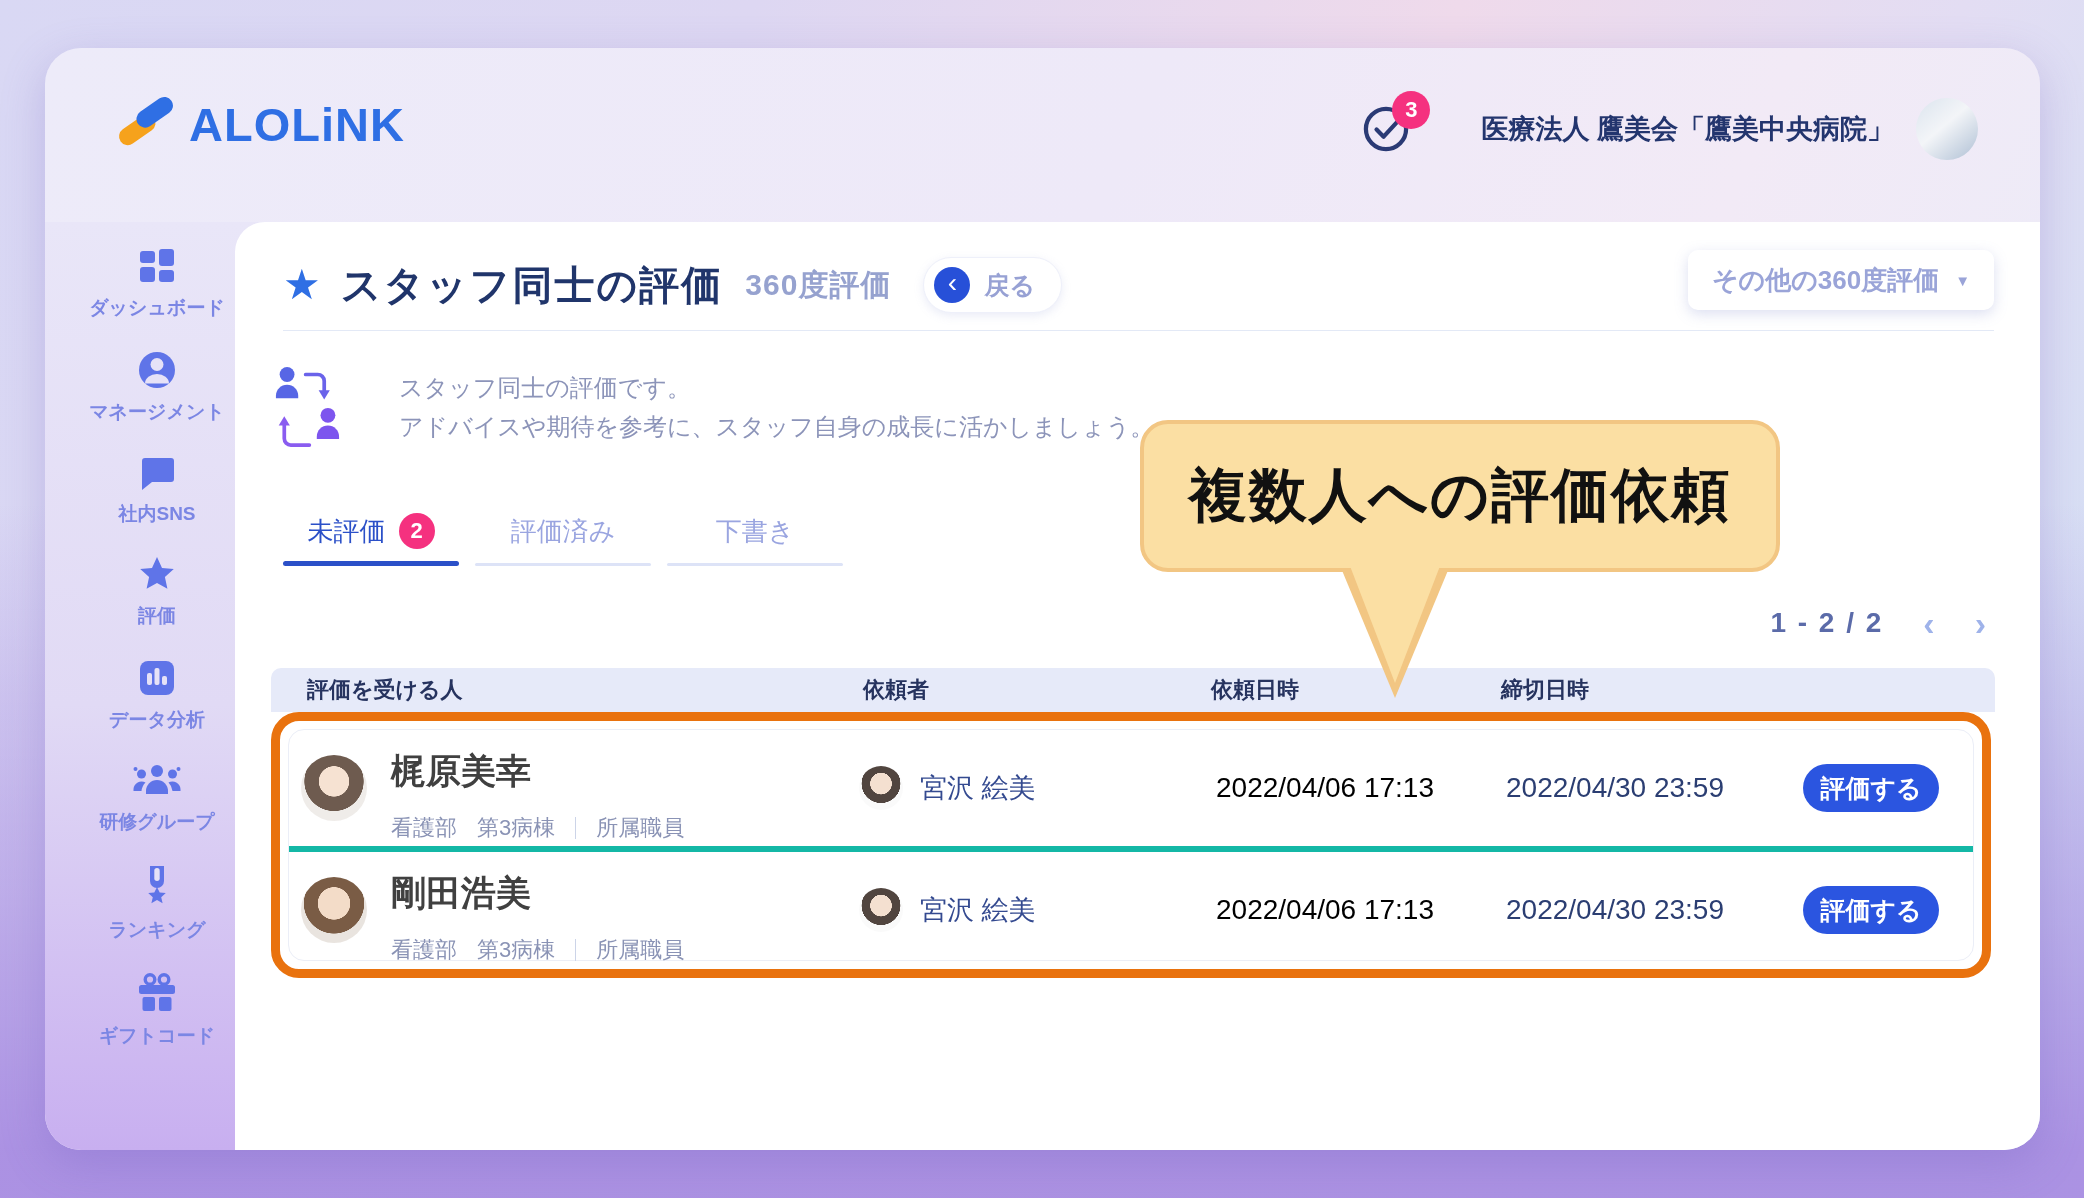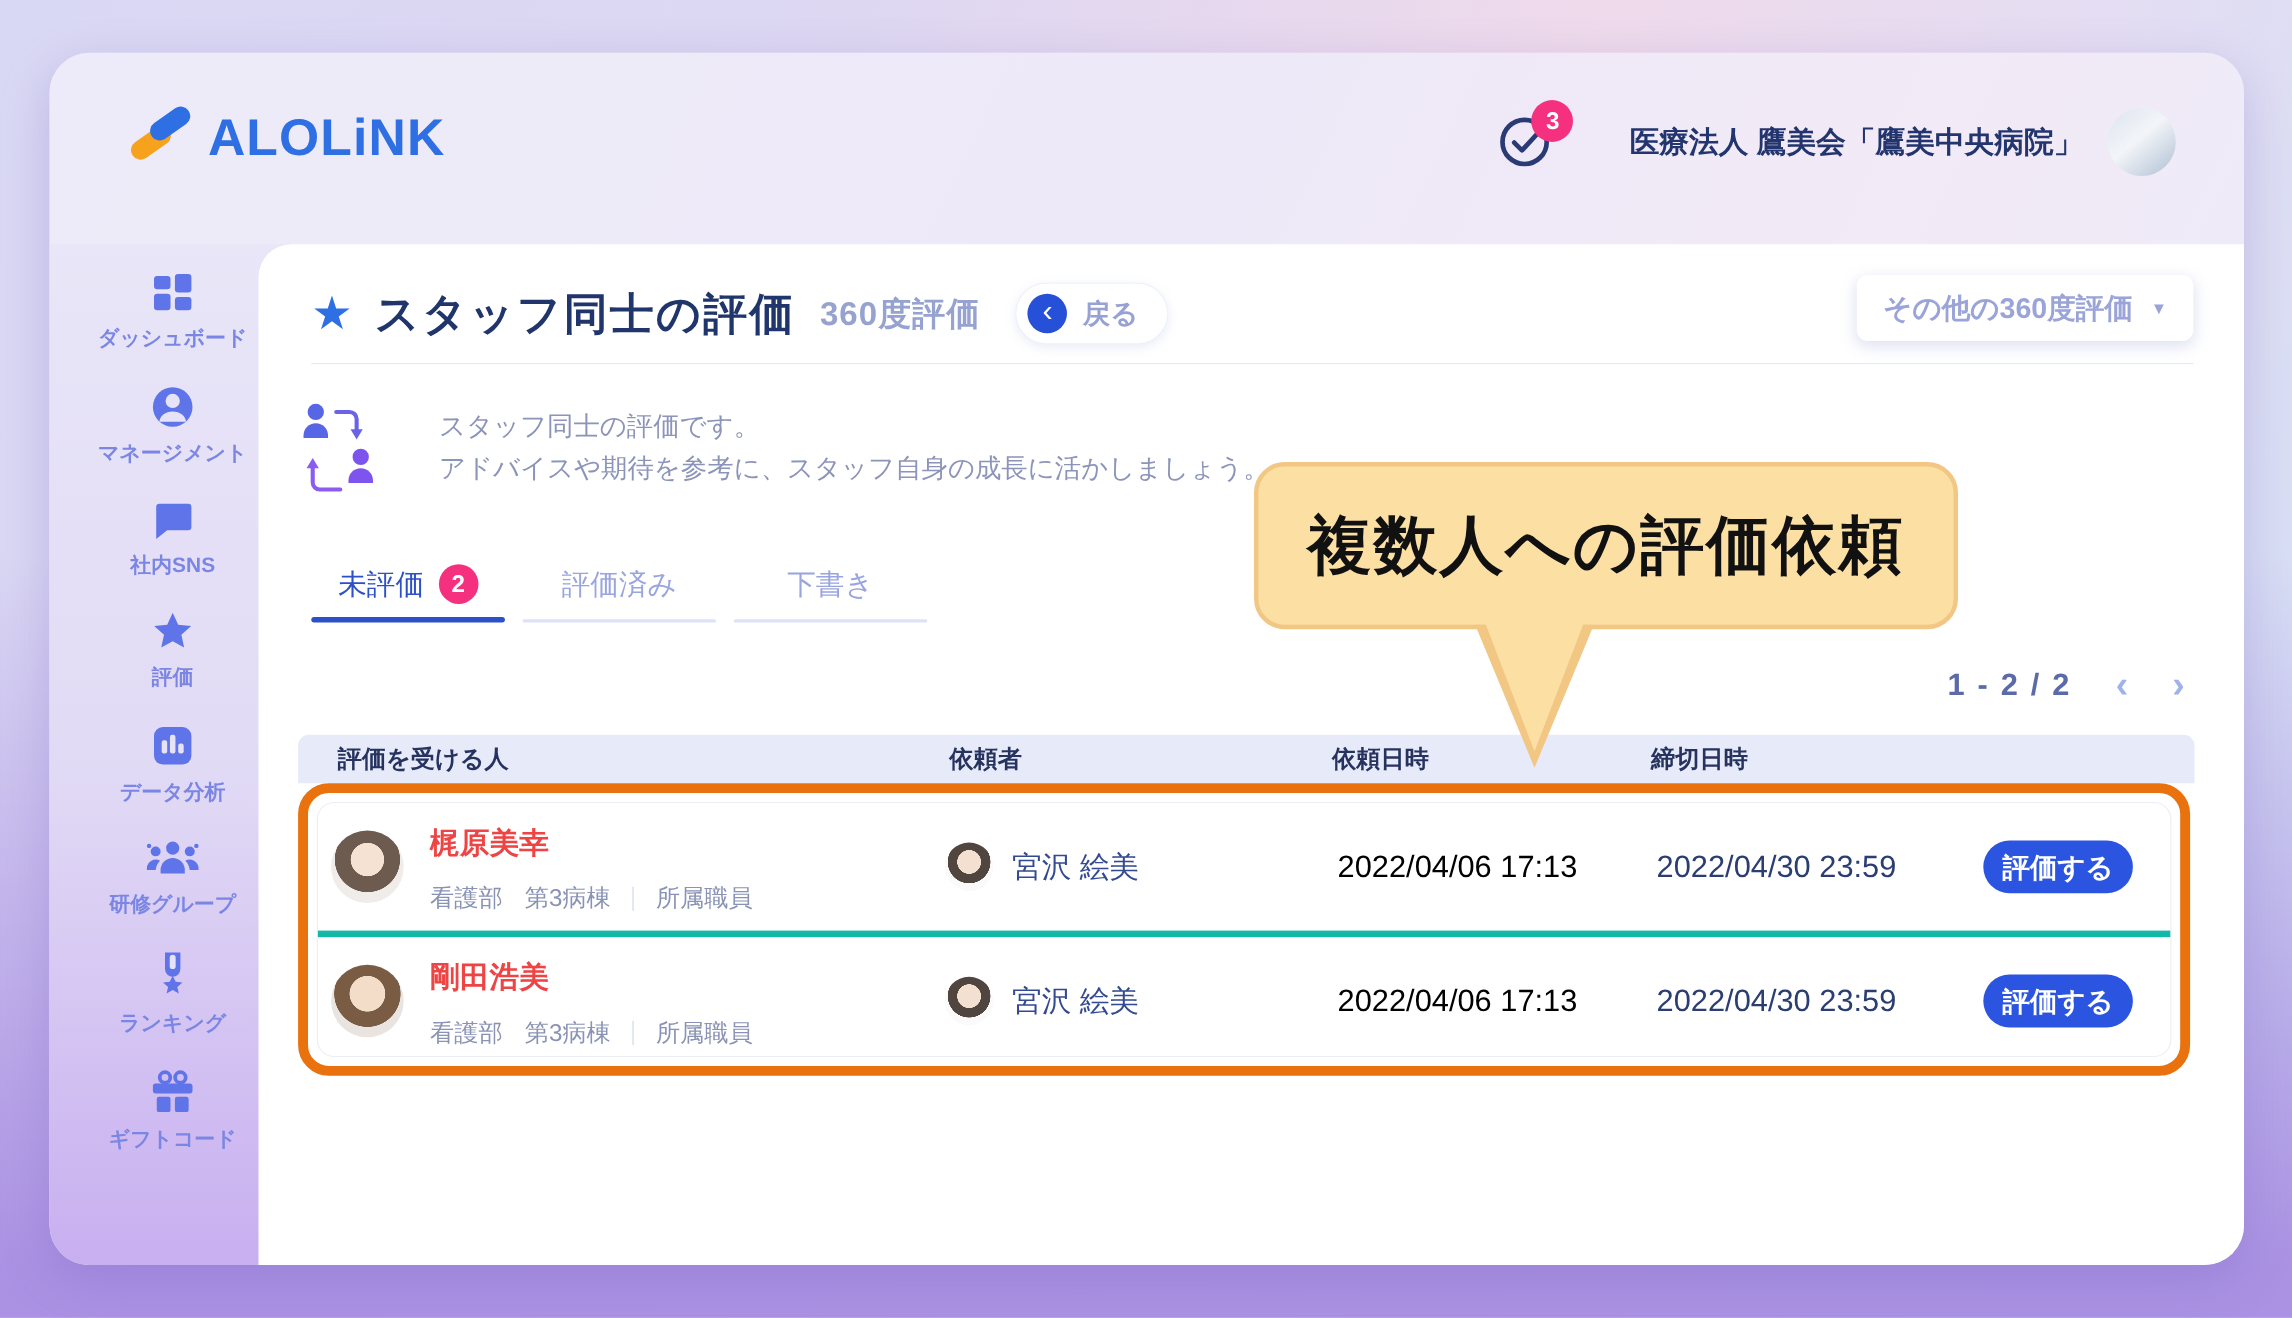--- a/index.html
+++ b/index.html
@@ -92,21 +92,21 @@
   }
   .rows-card{position:absolute;left:8px;top:8px;right:8px;bottom:8px;
     background:#fff;border:1px solid #ebeef7;border-radius:16px;}
   .row{position:relative;height:116px;}
   .row + .row{border-top:6px solid #14b8a6;}
   .avatar-lg{position:absolute;left:12px;top:50%;transform:translateY(-50%);
     width:66px;height:66px;border-radius:50%;}
   .av1{background:radial-gradient(circle at 50% 40%,#f6e2d2 0 29%,#6e5b4f 30% 57%,#efece9 58% 100%);}
   .av2{background:radial-gradient(circle at 50% 40%,#f3dcc8 0 31%,#7a5c45 32% 58%,#e9e4df 59% 100%);}
   .person-block{position:absolute;left:102px;top:18px;}
-  .person-name{font-size:27px;font-weight:700;color:#ef4444;cursor:pointer;}
+  .person-name{font-size:35px;font-weight:700;color:#404040;cursor:pointer;}
   .person-meta{margin-top:18px;font-size:22px;color:#8a93b5;display:flex;align-items:center;gap:20px;}
   .meta-divider{width:1px;height:22px;background:#ccd4e8;display:inline-block;}
   .requester{position:absolute;left:570px;top:50%;transform:translateY(-50%);
     display:flex;align-items:center;gap:17px;}
   .avatar-sm{width:44px;height:44px;border-radius:50%;
     background:radial-gradient(circle at 50% 40%,#f4e0d0 0 31%,#51453f 32% 56%,#fafafa 57% 100%);}
   .requester-name{font-size:27px;color:#344a90;}
   .cell-date1{position:absolute;left:927px;top:50%;transform:translateY(-50%);
     font-size:28px;color:#000000;}
   .cell-date2{position:absolute;left:1217px;top:50%;transform:translateY(-50%);

